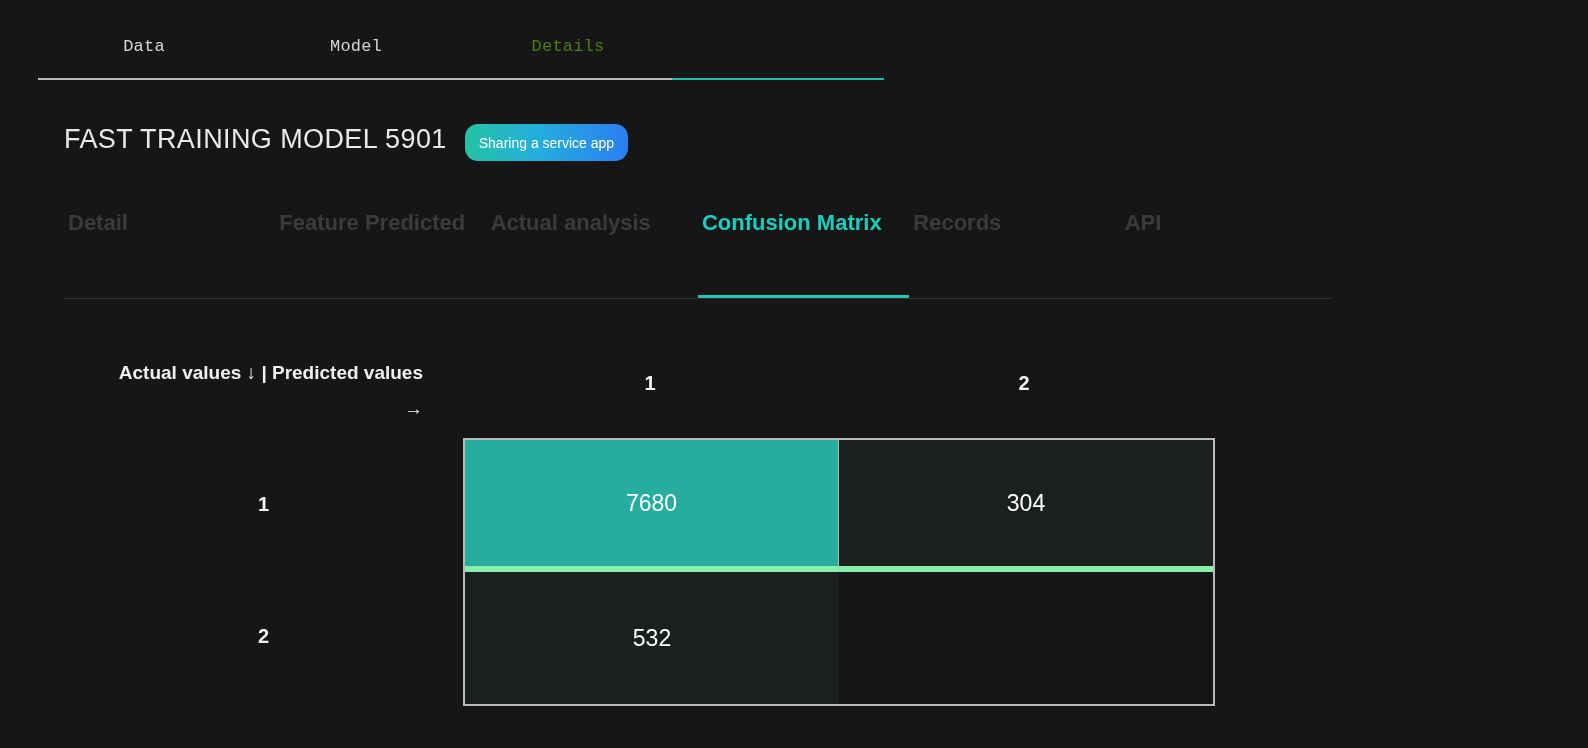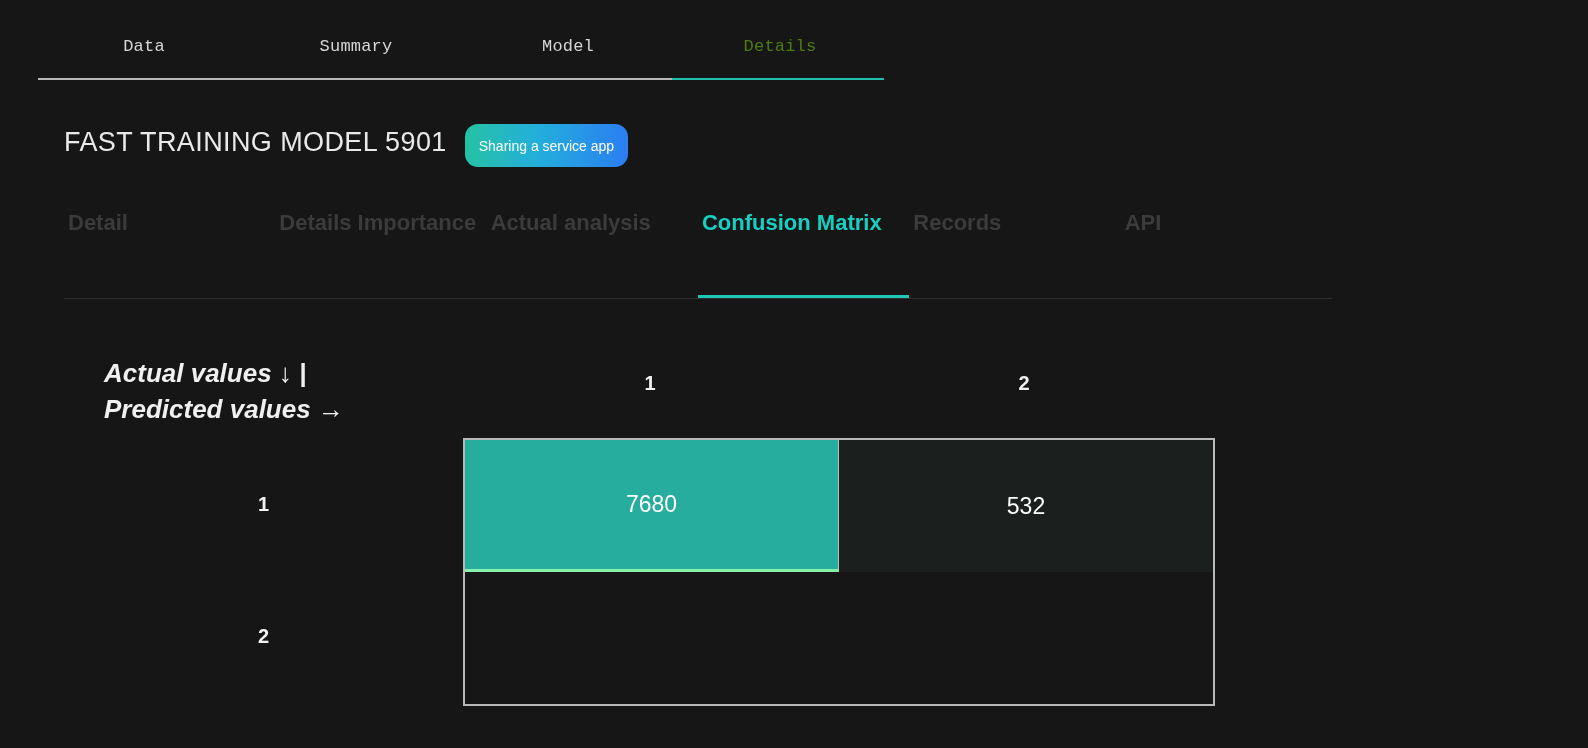--- a/index.html
+++ b/index.html
@@ -66,21 +66,21 @@
     font-size: 27px;
     font-weight: 400;
     letter-spacing: .4px;
     color: #e9e9e9;
     white-space: nowrap;
   }
   .badge {
     display: inline-flex;
     align-items: center;
     justify-content: center;
-    height: 43px;
+    height: 37px;
     padding: 0 14px;
     border-radius: 13px;
     font-size: 14px;
     font-weight: 400;
     color: #ffffff;
     white-space: nowrap;
     background: linear-gradient(90deg, #25c2a4 0%, #23aedc 45%, #2b7ef2 100%);
     margin-top: 6px;
   }
 
@@ -130,28 +130,27 @@
     left: 64px;
     top: 345px;
     width: 1147px;
   }
   .matrix-head {
     display: flex;
     align-items: flex-start;
   }
   .corner-label {
     flex: 0 0 399px;
-    text-align: left;
-    font-size: 26px;
+    text-align: right;
+    font-size: 19px;
     font-weight: bold;
     line-height: 36px;
     color: #f0f0f0;
     padding: 10px 40px 0 40px;
     box-sizing: border-box;
-    font-style: italic;
   }
   .col-head {
     flex: 0 0 374px;
     text-align: center;
     font-size: 20px;
     font-weight: bold;
     line-height: 36px;
     color: #f2f2f2;
     padding-top: 20px;
   }
@@ -182,54 +181,53 @@
     border: 2px solid #b9b9b9;
     box-sizing: content-box;
   }
   .cell {
     display: flex;
     align-items: center;
     justify-content: center;
     font-size: 23px;
     color: #ffffff;
     border-right: 1px solid #b9b9b9;
-    border-bottom: 3px solid #86efac;
+    border-bottom: 6px solid #86efac;
     box-sizing: border-box;
     background: #1b1f1e;
     cursor: default;
   }
   .cell.col-last { border-right: none; }
   .cell.row-last { border-bottom: none; }
   .cell.hot { background: #27ad9d; }
 </style>
 </head>
 <body>
 
 <div class="topbar">
   <div class="topbar-tabs">
     <div class="top-tab w1">Data</div>
-    <div class="top-tab w1">Summary</div>
     <div class="top-tab w1">Model</div>
     <div class="top-tab w1 active">Details</div>
   </div>
   <div class="topbar-rule">
     <div class="rule-seg rule-inactive"></div>
     <div class="rule-seg rule-active"></div>
   </div>
 </div>
 
 <div class="title-row">
   <div class="page-title">FAST TRAINING MODEL 5901</div>
   <div class="badge">Sharing a service app</div>
 </div>
 
 <div class="subtabs">
   <div class="subtabs-row">
     <div class="sub-tab">Detail</div>
-    <div class="sub-tab">Details Importance</div>
+    <div class="sub-tab">Feature Predicted</div>
     <div class="sub-tab">Actual analysis</div>
     <div class="sub-tab active">Confusion Matrix</div>
     <div class="sub-tab">Records</div>
     <div class="sub-tab">API</div>
   </div>
   <div class="subtabs-rule"></div>
   <div class="subtabs-underline"></div>
 </div>
 
 <div class="matrix">
@@ -241,17 +239,18 @@
   </div>
 
   <div class="matrix-body">
     <div class="row-heads">
       <div class="row-head">1</div>
       <div class="row-head">2</div>
     </div>
 
     <div class="grid">
       <div class="cell hot">7680</div>
+      <div class="cell col-last">304</div>
       <div class="cell col-last row-last">532</div>
     </div>
   </div>
 
 </div>
 
 </body></html>

